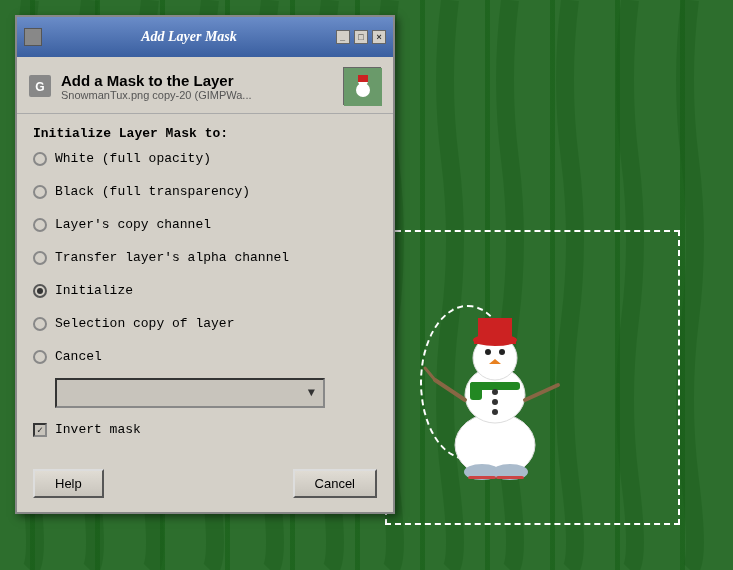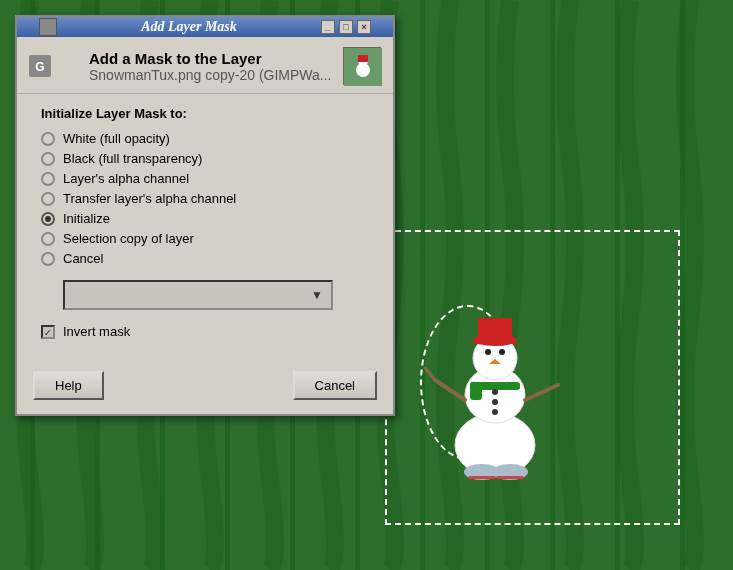--- a/index.html
+++ b/index.html
@@ -59,25 +59,25 @@
       border: 2px solid #888;
       box-shadow: 3px 3px 8px rgba(0,0,0,0.5);
     }
 
     .dialog-titlebar {
       background: linear-gradient(to bottom, #6a8cc8, #3a5fa0);
       color: white;
       font-style: italic;
       font-weight: bold;
       font-size: 14px;
-      padding: 4px 22px;
+      padding: 4px 7px;
       display: flex;
       align-items: center;
       justify-content: space-between;
-      height: 20px;
+      height: 40px;
     }
 
     .titlebar-title {
       flex: 1;
       text-align: center;
       font-family: serif;
     }
 
     .titlebar-buttons {
       display: flex;
@@ -101,61 +101,61 @@
     .dialog-header {
       display: flex;
       align-items: center;
       padding: 10px 12px 8px;
       border-bottom: 1px solid #aaa;
       gap: 10px;
     }
 
     .dialog-title-area {
       flex: 1;
-      margin-left: 28px;
     }
 
     .dialog-main-title {
       font-weight: bold;
       font-size: 15px;
       color: #000;
     }
 
     .dialog-subtitle {
-      font-size: 14px;
+      font-size: 11px;
       color: #555;
     }
 
     .layer-thumb {
       width: 38px;
       height: 38px;
       border: 1px solid #666;
       background: linear-gradient(45deg, #888 25%, transparent 25%, transparent 75%, #888 75%),
                   linear-gradient(45deg, #888 25%, transparent 25%, transparent 75%, #888 75%);
       background-size: 8px 8px;
       background-position: 0 0, 4px 4px;
       background-color: #fff;
       flex-shrink: 0;
     }
 
     .dialog-content {
-      padding: 12px 24px;
+      padding: 12px 16px;
+      font-family: Liberation Mono, monospace;
     }
 
     .section-label {
       font-weight: bold;
       font-size: 13px;
       margin-bottom: 10px;
       color: #000;
     }
 
     .radio-group {
       display: flex;
       flex-direction: column;
-      gap: 5px;
+      gap: 18px;
       margin-bottom: 14px;
     }
 
     .radio-item {
       display: flex;
       align-items: center;
       gap: 8px;
       cursor: pointer;
     }
 
@@ -381,21 +381,21 @@
         <span class="radio-label">White (full opacity)</span>
       </div>
 
       <div class="radio-item">
         <div class="radio-circle"></div>
         <span class="radio-label">Black (full transparency)</span>
       </div>
 
       <div class="radio-item">
         <div class="radio-circle"></div>
-        <span class="radio-label">Layer's alpha channel</span>
+        <span class="radio-label">Layer's copy channel</span>
       </div>
 
       <div class="radio-item">
         <div class="radio-circle"></div>
         <span class="radio-label">Transfer layer's alpha channel</span>
       </div>
 
       <div class="radio-item">
         <div class="radio-circle selected"></div>
         <span class="radio-label">Initialize</span>

